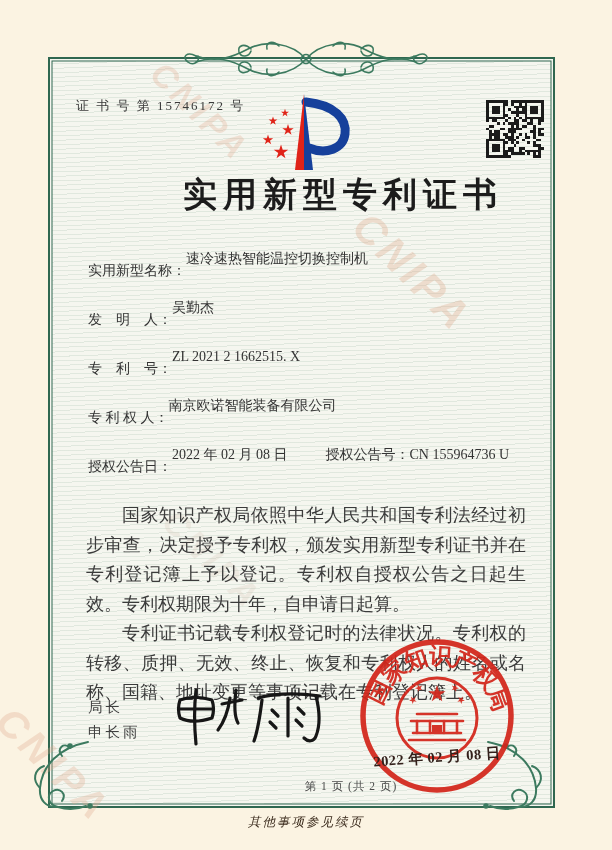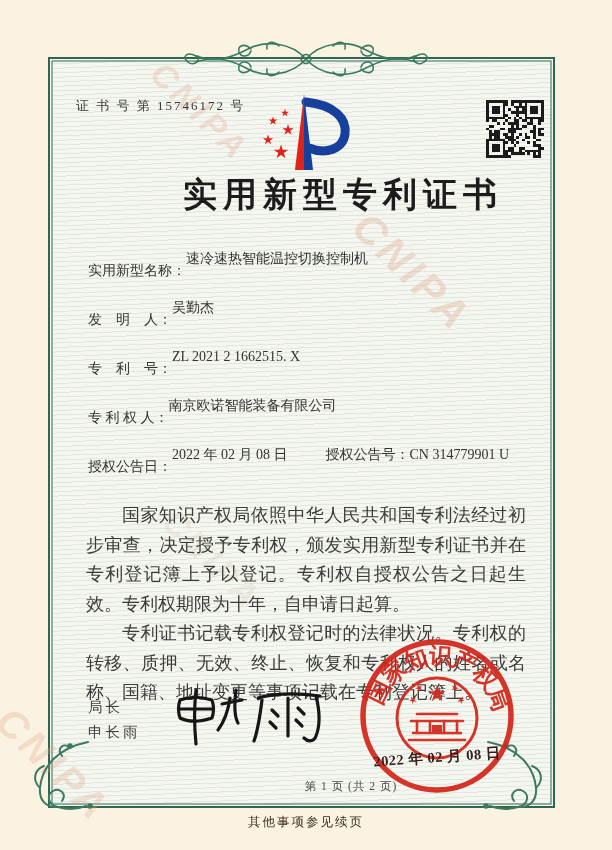--- a/index.html
+++ b/index.html
@@ -71,21 +71,21 @@
 
   .seal{position:absolute;left:357px;top:636px;width:160px;height:160px;}
   .seal svg{opacity:.93;}
   .seal-date{
     position:absolute;left:0;top:112px;width:160px;text-align:center;
     font-size:14.5px;font-weight:bold;color:#33201b;
     transform:rotate(-4deg);letter-spacing:0.5px;white-space:nowrap;
   }
 
   .page-num{position:absolute;left:0;top:779px;width:100%;text-align:center;font-size:11.5px;color:#4a4a4a;letter-spacing:1px;margin-left:45px;}
-  .footer-note{position:absolute;left:0;top:814px;width:100%;text-align:center;font-size:12.5px;color:#3c2c1e;letter-spacing:2px;}
+  .footer-note{position:absolute;left:0;top:814px;width:100%;text-align:center;font-size:12.5px;font-style:italic;color:#3c2c1e;letter-spacing:2px;}
 
   .ornament-top{position:absolute;left:50%;top:36px;transform:translateX(-50%);z-index:2;}
   .ornament-bl{position:absolute;left:22px;top:736px;z-index:2;}
   .ornament-br{position:absolute;left:512px;top:736px;z-index:2;transform:scaleX(-1);transform-origin:40px 40px;}
   .ornament-br{left:474px;}
 </style>
 </head>
 <body>
 
 <div class="page">
@@ -414,21 +414,21 @@
         <span class="field-value">ZL 2021 2 1662515. X</span>
       </div>
       <div class="field-row">
         <span class="field-label">专 利 权 人：</span>
         <span class="field-value">南京欧诺智能装备有限公司</span>
       </div>
       <div class="field-row">
         <span class="field-label">授权公告日：</span>
         <span>2022 年 02 月 08 日</span>
         <span class="field-pair2">授权公告号：</span>
-        <span>CN 314779901 U</span>
+        <span>CN 155964736 U</span>
       </div>
     </div>
 
     <div class="paras">
       <p>国家知识产权局依照中华人民共和国专利法经过初步审查，决定授予专利权，颁发实用新型专利证书并在专利登记簿上予以登记。专利权自授权公告之日起生效。专利权期限为十年，自申请日起算。</p>
       <p>专利证书记载专利权登记时的法律状况。专利权的转移、质押、无效、终止、恢复和专利权人的姓名或名称、国籍、地址变更等事项记载在专利登记簿上。</p>
     </div>
 
     <div class="sig-block">
       <div>局长</div>

